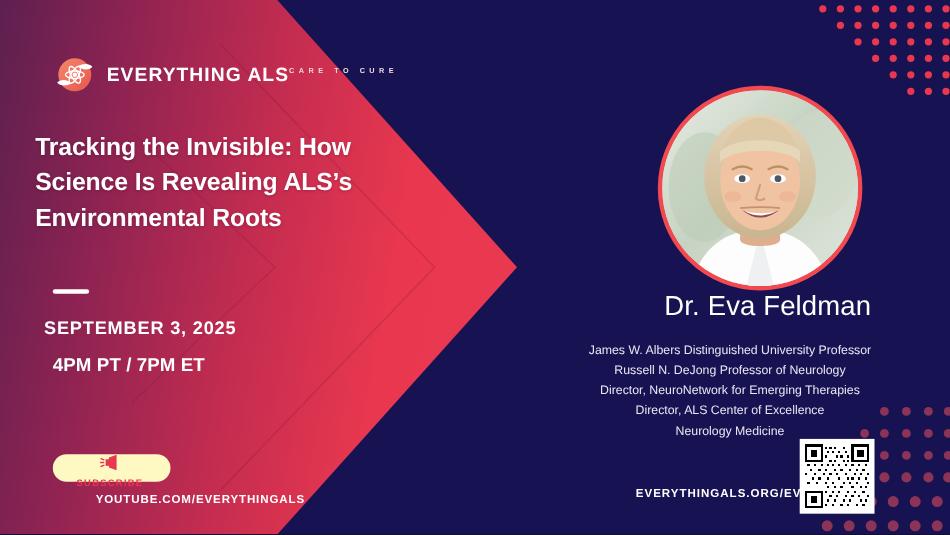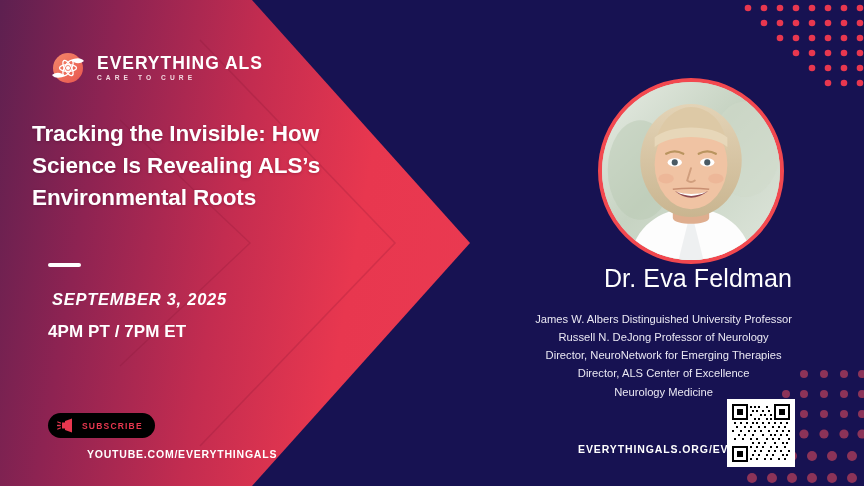--- a/index.html
+++ b/index.html
@@ -42,21 +42,21 @@
   .dots-br{ position:absolute; right:0; bottom:0; width:170px; height:120px; }
   .dots-tr svg, .dots-br svg{ display:block; }
 
   
   .logo{
     position:absolute; left:48px; top:48px;
     display:flex; align-items:center; gap:9px;
   }
   .logo-mark{ position:relative; width:40px; height:40px; flex:0 0 auto; }
   .logo-mark svg{ display:block; }
-  .logo-words{ display:flex; flex-direction:column; justify-content:center; }
+  .logo-words{ display:flex; justify-content:center; }
   .logo-title{
     color:#fff; font-size:17.5px; font-weight:bold;
     letter-spacing:.055em; line-height:1.05;
   }
   .logo-sub{
     color:#f2d9e0; font-size:6.6px; font-weight:bold;
     letter-spacing:.62em; margin-top:3px; line-height:1;
   }
 
   
@@ -69,38 +69,38 @@
     letter-spacing:-.005em;
     text-shadow:0 1px 3px rgba(60,5,35,.28);
   }
 
   
   .divider{
     position:absolute; left:48px; top:263px;
     width:33px; height:3.5px; background:#fff; border-radius:2px;
   }
   .date{
-    position:absolute; left:52px; top:290px;
+    position:absolute; left:40px; top:290px;
     color:#fff; font-size:16.5px; font-weight:bold;
     letter-spacing:.045em;
-    font-style:italic;
   }
   .time{
     position:absolute; left:48px; top:322px;
     color:#fff; font-size:17px; font-weight:bold;
     letter-spacing:.005em;
   }
 
   
   .subscribe{
     position:absolute; left:48px; top:413px;
     height:25px; width:107px;
-    background:#000000; border-radius:14px;
+    background:#fef9c3; border-radius:14px;
     display:flex; align-items:center; gap:6px;
     padding:0 12px 0 9px;
+    flex-direction:column;
   }
   .subscribe-icon{ width:19px; height:15px; flex:0 0 auto; }
   .subscribe-icon svg{ display:block; }
   .subscribe-label{
     color:#e8374f; font-size:8.5px; font-weight:bold; letter-spacing:.14em;
   }
   .yt-url{
     position:absolute; left:48px; top:448px;
     color:#fff; font-size:10.5px; font-weight:bold; letter-spacing:.075em;margin-left:39px;
   }

